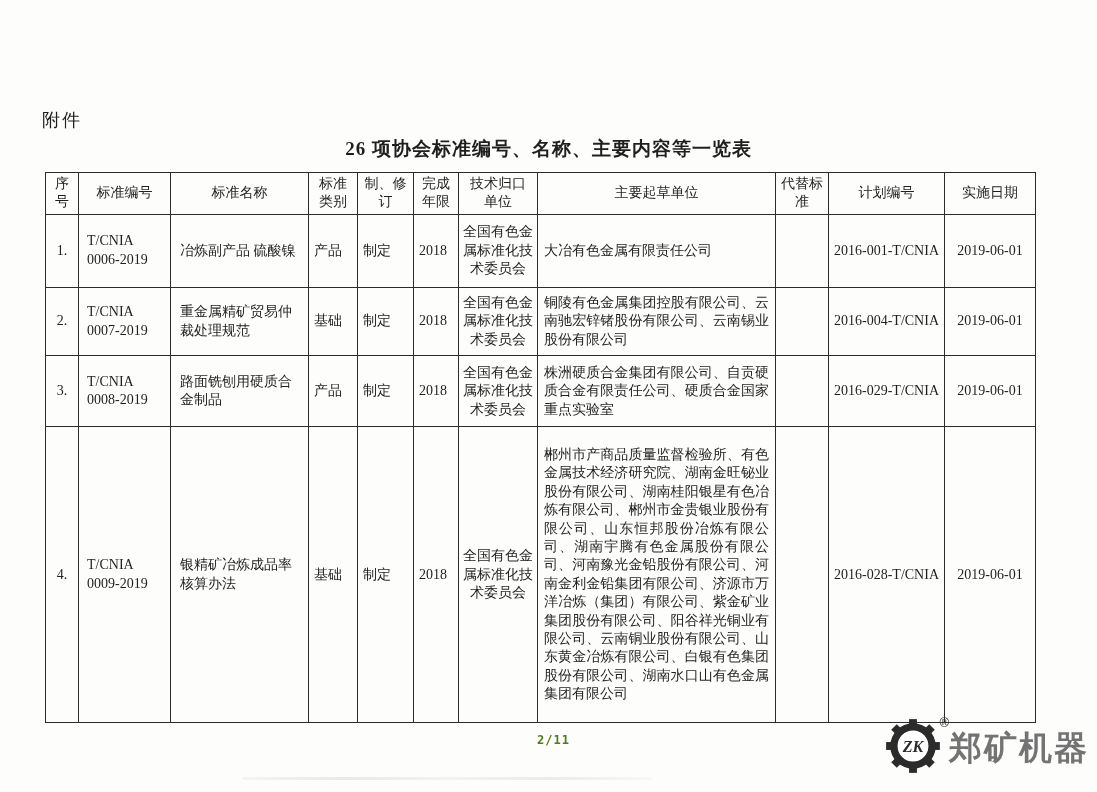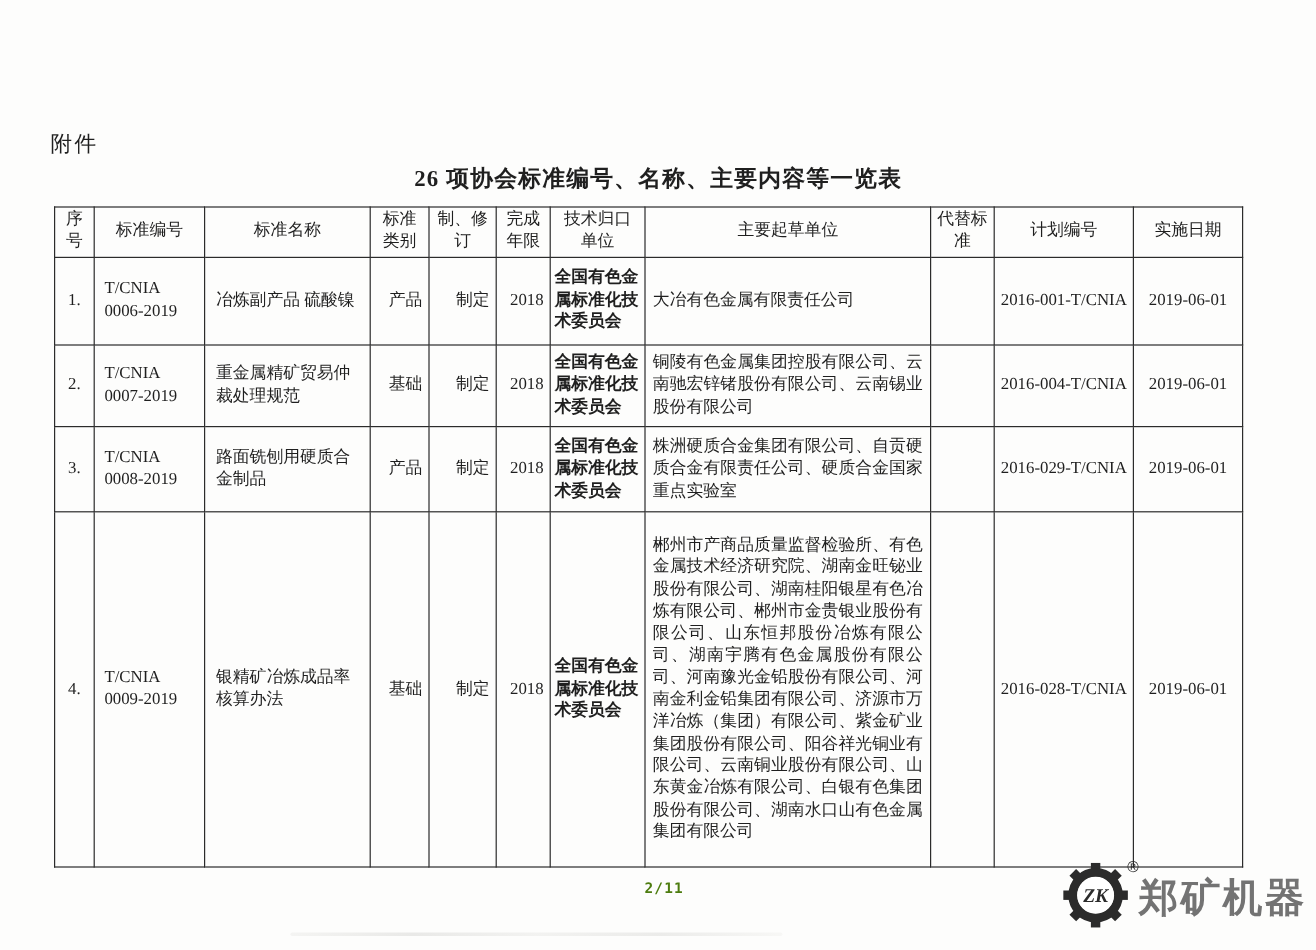--- a/index.html
+++ b/index.html
@@ -47,22 +47,22 @@
     text-align: center;
   }
   tr.hdr   { height: 38px; }
   tr.row-1 { height: 73px; }
   tr.row-2 { height: 67px; }
   tr.row-3 { height: 71px; }
   tr.row-4 { height: 296px; }
   td.c-seq      { text-align: center; }
   td.c-stdno    { white-space: pre-line; padding-left: 8px; }
   td.c-name     { padding-left: 9px; }
-  td.c-cat, td.c-act, td.c-year { text-align: right; }
-  td.c-tech     { padding: 6px 3px; font-weight: bold; }
+  td.c-cat, td.c-act, td.c-year { text-align: left; }
+  td.c-tech     { text-align: center; padding: 6px 3px; }
   td.c-draft    { text-align: justify; line-height: 18.4px; padding: 2px 6px; }
   td.c-repl     { text-align: center; }
   td.c-plan     { text-align: left; font-size: 14px; }
   td.c-date     { text-align: center; font-size: 14px; }
   .page-num {
     position: absolute;
     left: 537px; top: 733px;
     font-size: 12px;
     font-weight: bold;
     font-family: "DejaVu Sans Mono", monospace;

